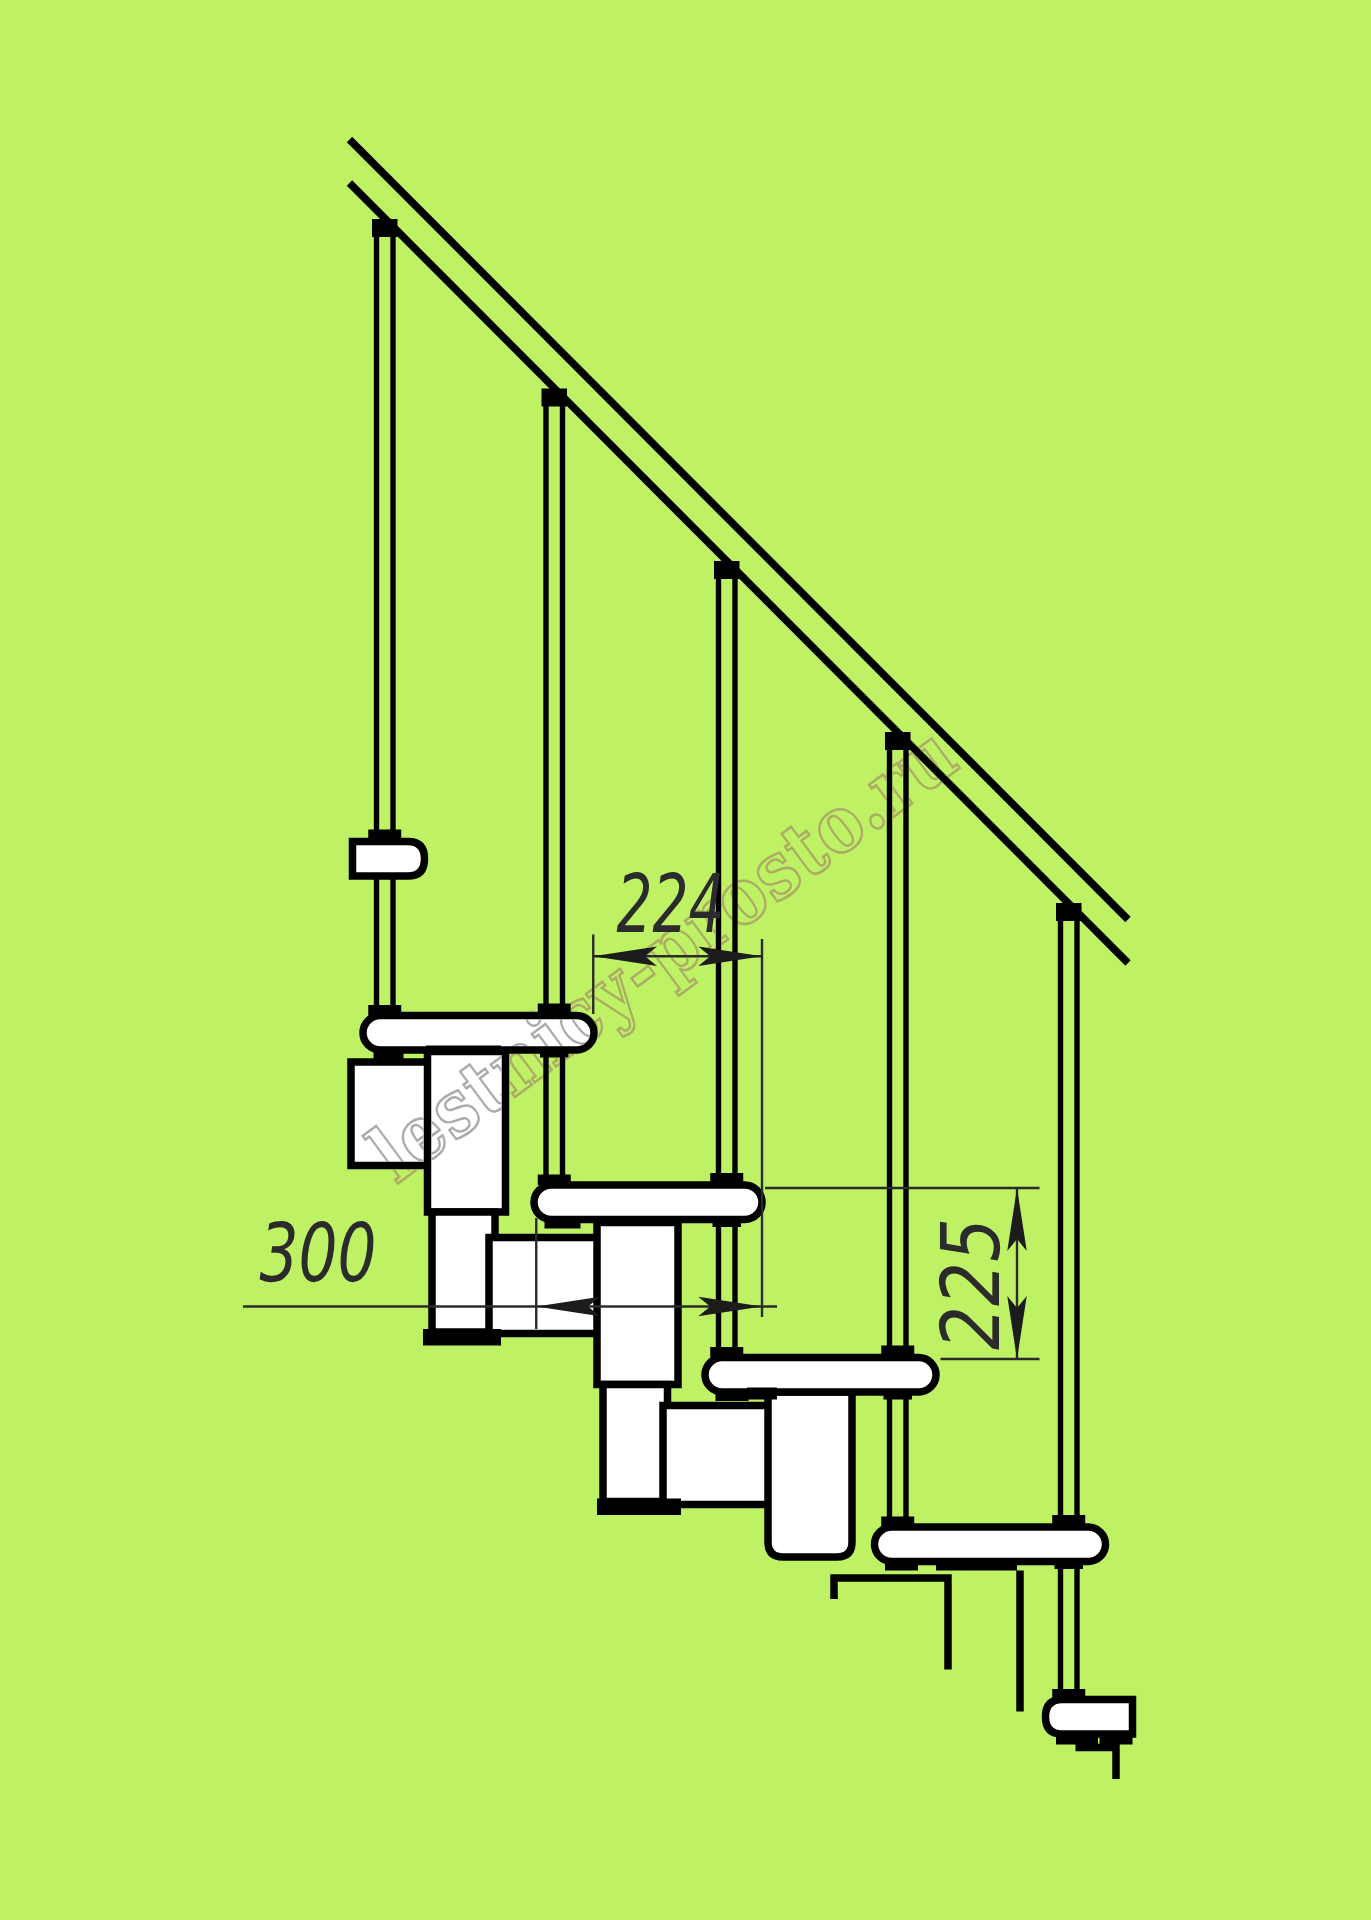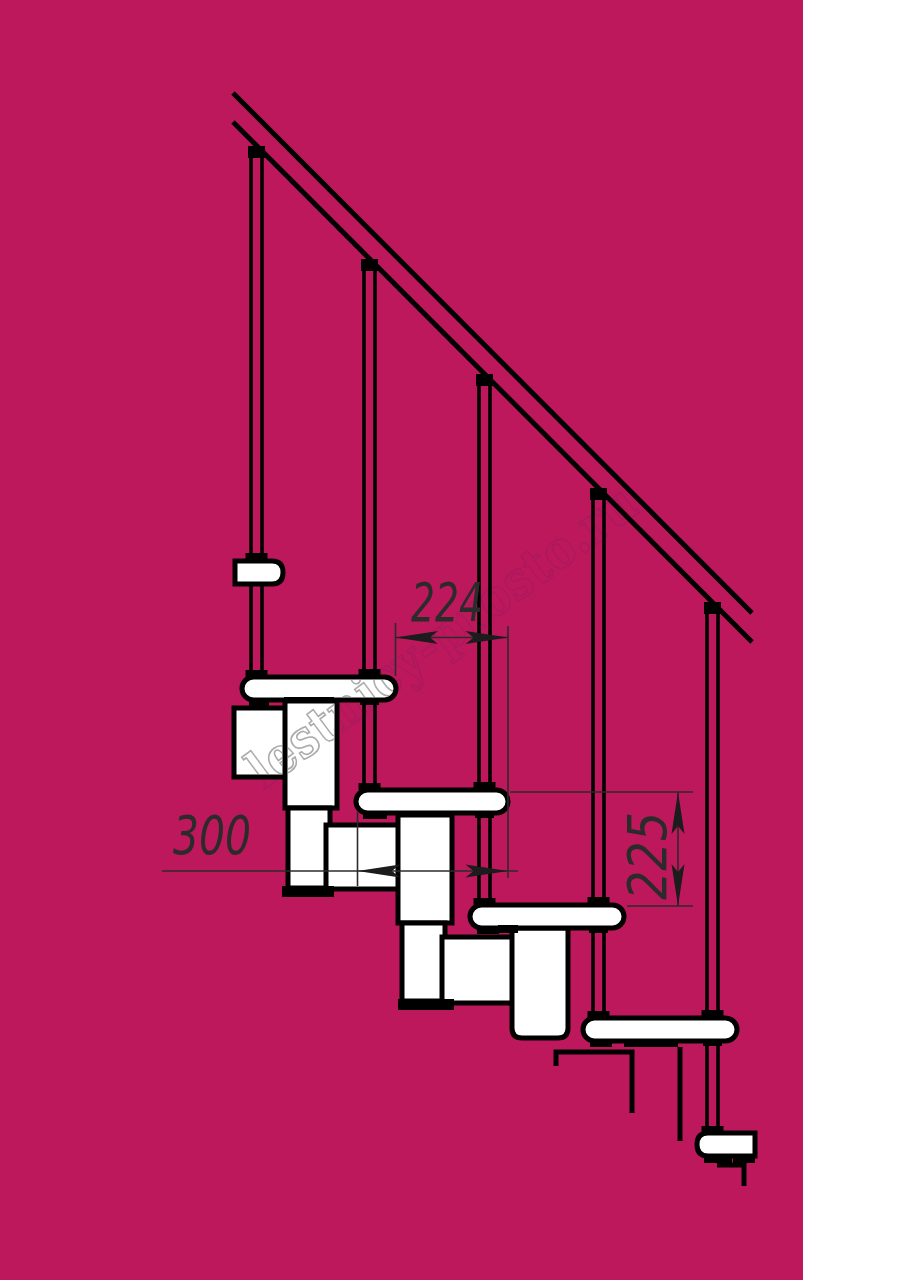--- a/index.html
+++ b/index.html
@@ -1,16 +1,16 @@
 <!DOCTYPE html>
 <html><head>
 <meta charset="utf-8">
 <style>
   html,body{margin:0;padding:0;background:#ffffff;}
-  .canvas{position:relative;width:803px;height:1280px;background:#be185d;overflow:hidden;
+  .canvas{position:relative;width:914px;height:1280px;background:#bef264;overflow:hidden;
           font-family:"DejaVu Sans", sans-serif;}
   svg{position:absolute;left:0;top:0;}
   .dimtext{font-family:"DejaVu Sans", sans-serif;font-style:italic;font-size:54px;fill:#2b2b2b;}
   .wmark{font-family:"DejaVu Serif", serif;font-weight:bold;font-size:52px;letter-spacing:1px;
          fill:none;stroke:#acacac;stroke-width:1.7px;mix-blend-mode:darken;}
 </style>
 </head>
 <body>
 
 <div class="canvas">

